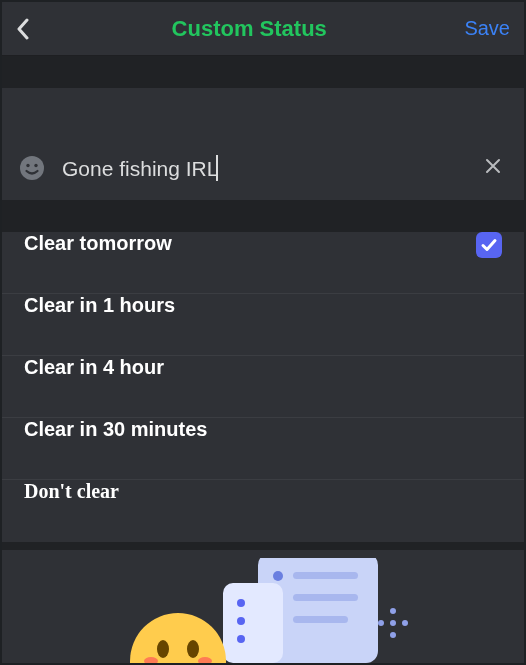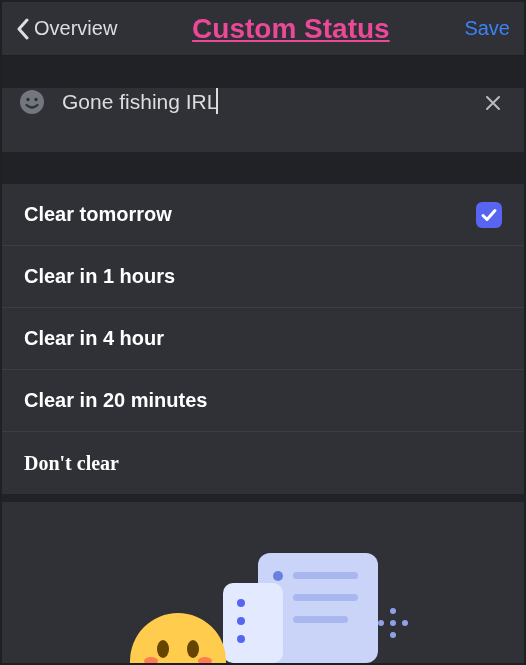--- a/index.html
+++ b/index.html
@@ -27,33 +27,34 @@
     height: 54px;
     background: #2f3136;
     display: flex;
     align-items: center;
     justify-content: space-between;
     padding: 0 14px;
     border-bottom: 1px solid #1e1f22;
   }
   .nav-back { display: flex; align-items: center; color: #dcddde; font-size: 20px; font-weight: 500; }
   .nav-back svg { margin-right: 4px; }
-  .nav-title { color: #ec4899; font-size: 28px; font-weight: 700; text-decoration: underline; }
+  .nav-title { color: #22c55e; font-size: 22px; font-weight: 700; }
   .nav-save { color: #3b82f6; font-size: 20px; font-weight: 500; }
 
   
   .gap { background: #202225; height: 32px; }
 
   
   .input-row {
     display: flex;
-    align-items: flex-start;
+    align-items: center;
     height: 64px;
     background: #2f3136;
     padding: 0 16px;
+    margin-top: 48px;
   }
   .emoji-btn { width: 28px; height: 28px; display:flex; align-items:center; justify-content:center; margin-right: 16px; }
   .status-text {
     flex: 1;
     color: #dcddde;
     font-size: 21px;
     font-weight: 400;
     position: relative;
   }
   .caret {
@@ -63,21 +64,20 @@
     background: #dcddde;
     vertical-align: -5px;
     margin-left: -2px;
   }
   .clear-x { color: #b9bbbe; padding: 6px; }
 
   
   .options { background: #2f3136; }
   .option {
     display: flex;
-    align-items: center;
     justify-content: space-between;
     height: 62px;
     padding: 0 22px;
     border-bottom: 1px solid #3b3d42;
   }
   .option:last-child { border-bottom: none; font-family: Liberation Serif, serif; }
   .option-label { color: #ffffff; font-size: 20px; font-weight: 600; }
   .check {
     width: 26px;
     height: 26px;
@@ -104,21 +104,20 @@
 </head>
 <body>
 
 <div class="screen">
 
   <div class="nav">
     <div class="nav-back">
       <svg width="14" height="22" viewBox="0 0 14 22">
         <path d="M11 2 L3 11 L11 20" stroke="#dcddde" stroke-width="3" fill="none" stroke-linecap="round" stroke-linejoin="round"></path>
       </svg>
-      <span>Overview</span>
     </div>
     <div class="nav-title">Custom Status</div>
     <div class="nav-save">Save</div>
   </div>
 
   <div class="gap"></div>
 
   <div class="input-row">
     <div class="emoji-btn">
       <svg width="26" height="26" viewBox="0 0 26 26">
@@ -149,21 +148,21 @@
         </svg>
       </span>
     </div>
     <div class="option">
       <span class="option-label">Clear in 1 hours</span>
     </div>
     <div class="option">
       <span class="option-label">Clear in 4 hour</span>
     </div>
     <div class="option">
-      <span class="option-label">Clear in 20 minutes</span>
+      <span class="option-label">Clear in 30 minutes</span>
     </div>
     <div class="option">
       <span class="option-label">Don't clear</span>
     </div>
   </div>
 
   <div style="background:#202225; height:8px;"></div>
 
   <div class="illus">
     <svg width="340" height="120" viewBox="0 0 340 120">

